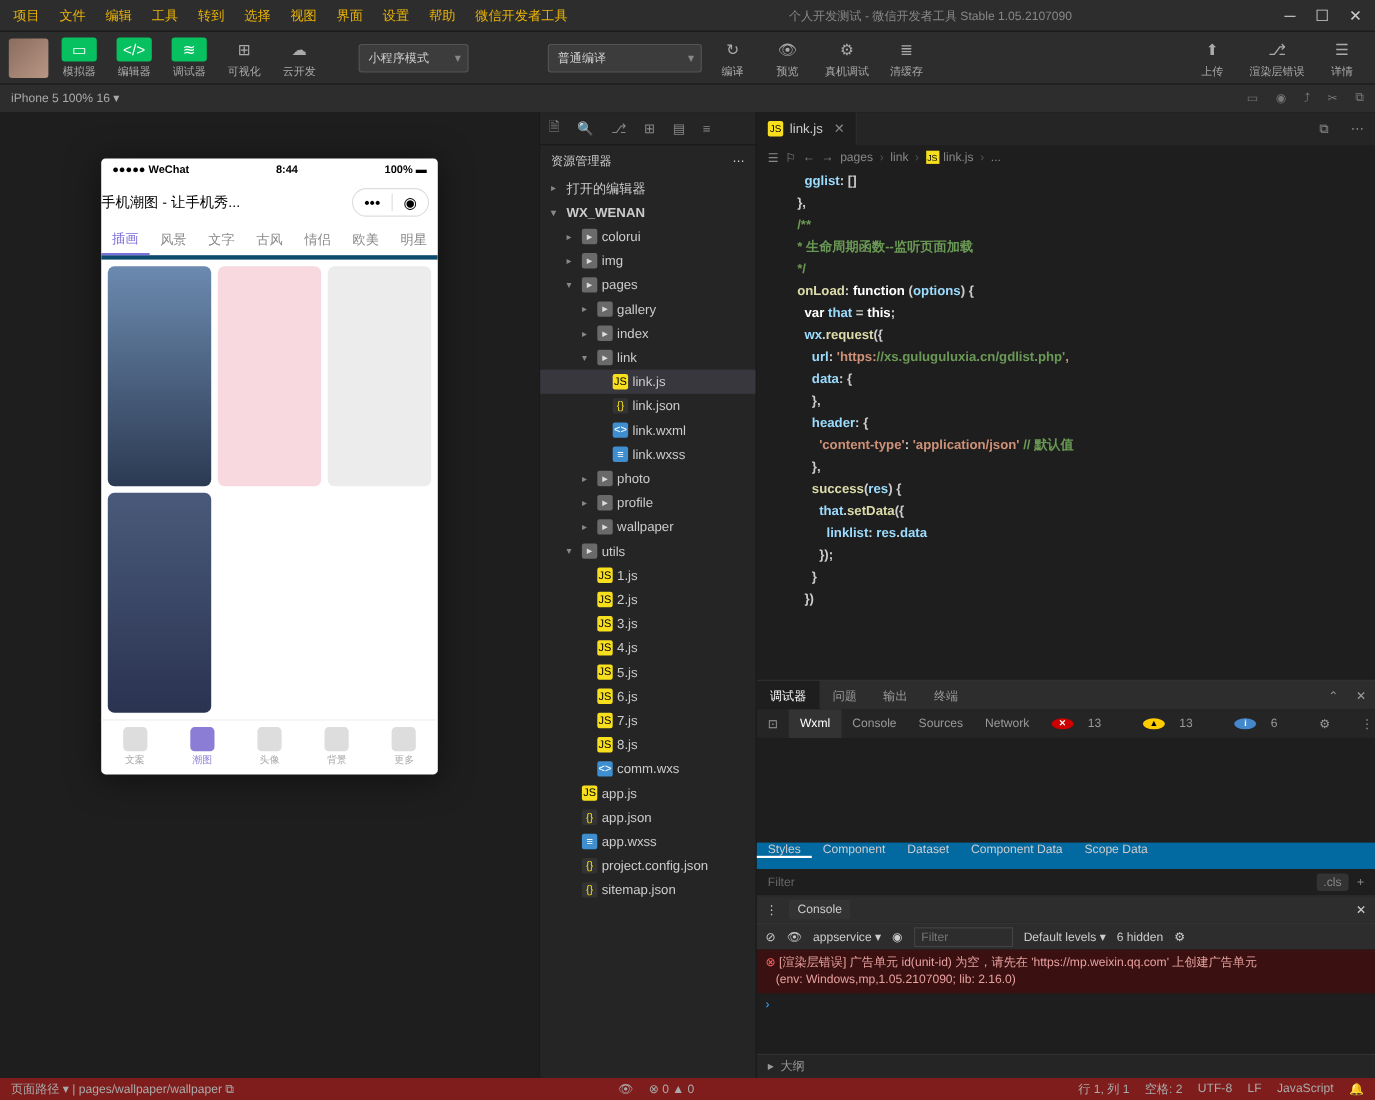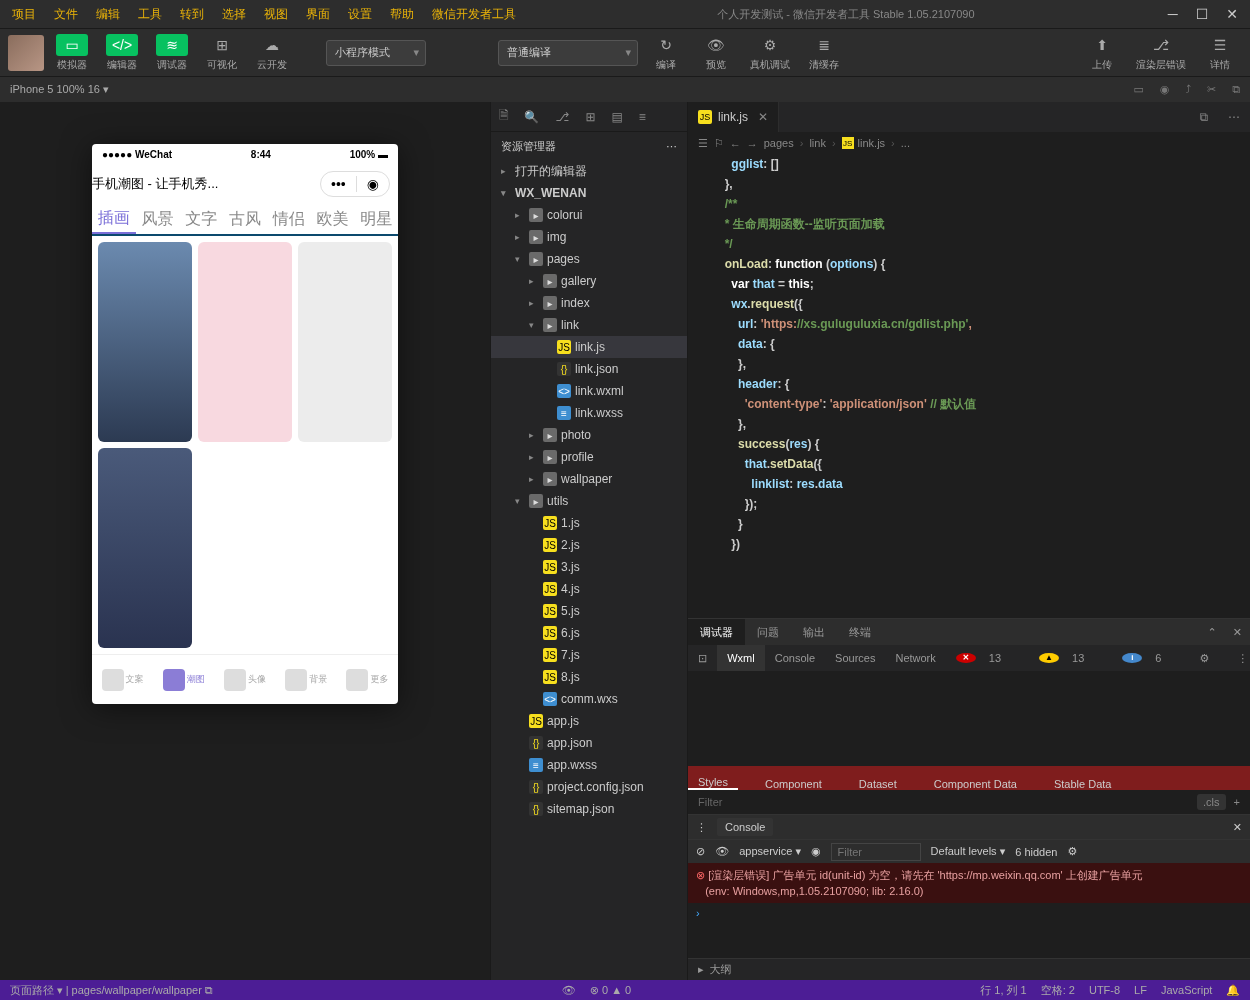--- a/index.html
+++ b/index.html
@@ -20,32 +20,32 @@
 .spacer{flex:1;}
 .device-bar{height:26px;background:#2d2d2d;display:flex;align-items:center;padding:0 10px;color:#aaa;font-size:11px;border-top:1px solid #1a1a1a;}
 .device-bar .icons{display:flex;gap:16px;margin-left:auto;color:#777;}
 .main{display:flex;height:calc(1000px - 28px - 48px - 26px - 20px);}
 .simulator{width:490px;background:#1e1e1e;display:flex;justify-content:center;padding-top:42px;}
 .phone{width:306px;height:560px;background:#fff;border-radius:4px;overflow:hidden;color:#000;display:flex;flex-direction:column;box-shadow:0 4px 30px rgba(0,0,0,0.5);}
 .phone-status{height:20px;display:flex;align-items:center;justify-content:space-between;padding:0 10px;font-size:10px;font-weight:bold;}
 .phone-nav{height:40px;display:flex;align-items:center;justify-content:flex-start;position:relative;font-size:13px;}
 .phone-nav .capsule{position:absolute;right:8px;display:flex;align-items:center;border:1px solid #ddd;border-radius:14px;height:26px;}
 .phone-nav .capsule span{padding:0 10px;font-size:14px;}
-.phone-tabs{display:flex;height:32px;font-size:16px;border-bottom:2px solid #0c4a6e;color:#888;}
+.phone-tabs{display:flex;height:32px;font-size:12px;border-bottom:4px solid #0c4a6e;color:#888;}
 .phone-tabs span{flex:1;display:flex;align-items:center;justify-content:center;}
 .phone-tabs span.active{color:#7b6fd8;border-bottom:2px solid #7b6fd8;}
 .phone-grid{flex:1;display:grid;grid-template-columns:repeat(3,1fr);gap:6px;padding:6px;overflow:hidden;}
 .phone-grid .tile{background:#ececec;border-radius:6px;}
 .phone-grid .tile:nth-child(1){background:linear-gradient(180deg,#6b8aaf,#2c3a52);}
 .phone-grid .tile:nth-child(2){background:#f8d9e0;}
 .phone-grid .tile:nth-child(4){background:linear-gradient(180deg,#4a5a7a,#2a3350);}
 .phone-grid .tile:nth-child(5){background:#fff;}
 .phone-grid .tile:nth-child(6){background:#fff;}
 .phone-bottom{height:50px;display:flex;border-top:1px solid #eee;}
-.phone-bottom .bn{flex:1;display:flex;flex-direction:row;align-items:center;justify-content:center;font-size:9px;color:#aaa;gap:2px;}
+.phone-bottom .bn{flex:1;display:flex;flex-direction:column;align-items:center;justify-content:center;font-size:9px;color:#aaa;gap:2px;}
 .phone-bottom .bn.active{color:#8b7dd6;}
 .phone-bottom .bn .bi{width:22px;height:22px;background:#ddd;border-radius:4px;}
 .phone-bottom .bn.active .bi{background:#8b7dd6;}
 .explorer{width:198px;background:#252526;border-left:1px solid #1a1a1a;border-right:1px solid #1a1a1a;display:flex;flex-direction:column;}
 .explorer-icons{height:30px;display:flex;align-items:center;padding:0 8px;gap:16px;color:#888;border-bottom:1px solid #1a1a1a;}
 .explorer-head{height:28px;display:flex;align-items:center;justify-content:space-between;padding:0 10px;color:#ccc;font-size:11px;}
 .tree{flex:1;overflow:auto;font-size:12px;color:#ccc;}
 .row{display:flex;align-items:center;height:22px;padding-left:10px;gap:4px;cursor:pointer;}
 .row.active{background:#37373d;}
 .row .arr{width:10px;color:#888;font-size:9px;}
@@ -74,32 +74,32 @@
 .dbg-tabs span.active{background:#1e1e1e;color:#fff;}
 .dbg-subtabs{height:26px;display:flex;align-items:center;background:#252526;font-size:11px;gap:0;}
 .dbg-subtabs span{padding:0 10px;color:#999;height:100%;display:flex;align-items:center;}
 .dbg-subtabs span.active{background:#333;color:#fff;}
 .dbg-subtabs .badges{margin-left:auto;display:flex;gap:8px;padding-right:10px;}
 .badge{display:flex;align-items:center;gap:3px;}
 .badge .dot{width:10px;height:10px;border-radius:50%;font-size:8px;display:flex;align-items:center;justify-content:center;font-weight:bold;}
 .badge .dot.err{background:#c00;color:#fff;}
 .badge .dot.warn{background:#fc0;color:#000;}
 .badge .dot.info{background:#48c;color:#fff;}
-.styles-row{height:24px;display:flex;align-items:flex-end;background:#7f1d1d;font-size:11px;gap:17px;}
+.styles-row{height:24px;display:flex;align-items:flex-start;background:#0369a1;font-size:11px;}
 .styles-row span{padding:0 10px;color:#ccc;}
 .styles-row span.active{border-bottom:2px solid #fff;}
 .filter-row{height:24px;display:flex;align-items:center;padding:0 10px;color:#888;font-size:11px;gap:8px;}
 .filter-row .cls{margin-left:auto;background:#333;padding:2px 6px;border-radius:3px;}
 .console-panel{flex:1;background:#1e1e1e;border-top:1px solid #333;display:flex;flex-direction:column;}
 .console-head{height:24px;display:flex;align-items:center;background:#2d2d2d;padding:0 8px;font-size:11px;gap:10px;position:relative;}
 .console-body{flex:1;font-family:Consolas,monospace;font-size:11px;overflow:auto;}
 .console-err{background:#3a1010;color:#e8a0a0;padding:4px 8px;line-height:16px;}
 .console-prompt{color:#4af;padding:4px 8px;}
 .outline-bar{height:22px;background:#252526;border-top:1px solid #333;display:flex;align-items:center;padding:0 10px;color:#999;font-size:11px;gap:6px;}
-.statusbar{height:20px;background:#4c1d95;display:flex;align-items:center;padding:0 10px;color:#aaa;font-size:11px;gap:14px;}
+.statusbar{height:20px;background:#7f1d1d;display:flex;align-items:center;padding:0 10px;color:#aaa;font-size:11px;gap:14px;}
 .statusbar .sp{flex:1;}
 .eye-ico{display:flex;gap:10px;align-items:center;}
 </style>
 </head>
 <body>
 
 <div class="titlebar">
   <div class="menu" id="menubar">
       <span>项目</span>
       <span>文件</span>
@@ -540,21 +540,21 @@
           <span>⋮</span>
         </div>
       </div>
       <div style="flex:1;display:flex;flex-direction:column">
         <div style="flex:1"></div>
         <div class="styles-row" id="styles-tabs">
             <span class="active">Styles</span>
             <span>Component</span>
             <span>Dataset</span>
             <span>Component Data</span>
-            <span>Stable Data</span>
+            <span>Scope Data</span>
           </div>
         <div class="filter-row">
           <span style="color:#666">Filter</span>
           <span class="cls">.cls</span>
           <span>+</span>
         </div>
       </div>
       <div class="console-panel">
         <div class="console-head">
           <span>⋮</span>

